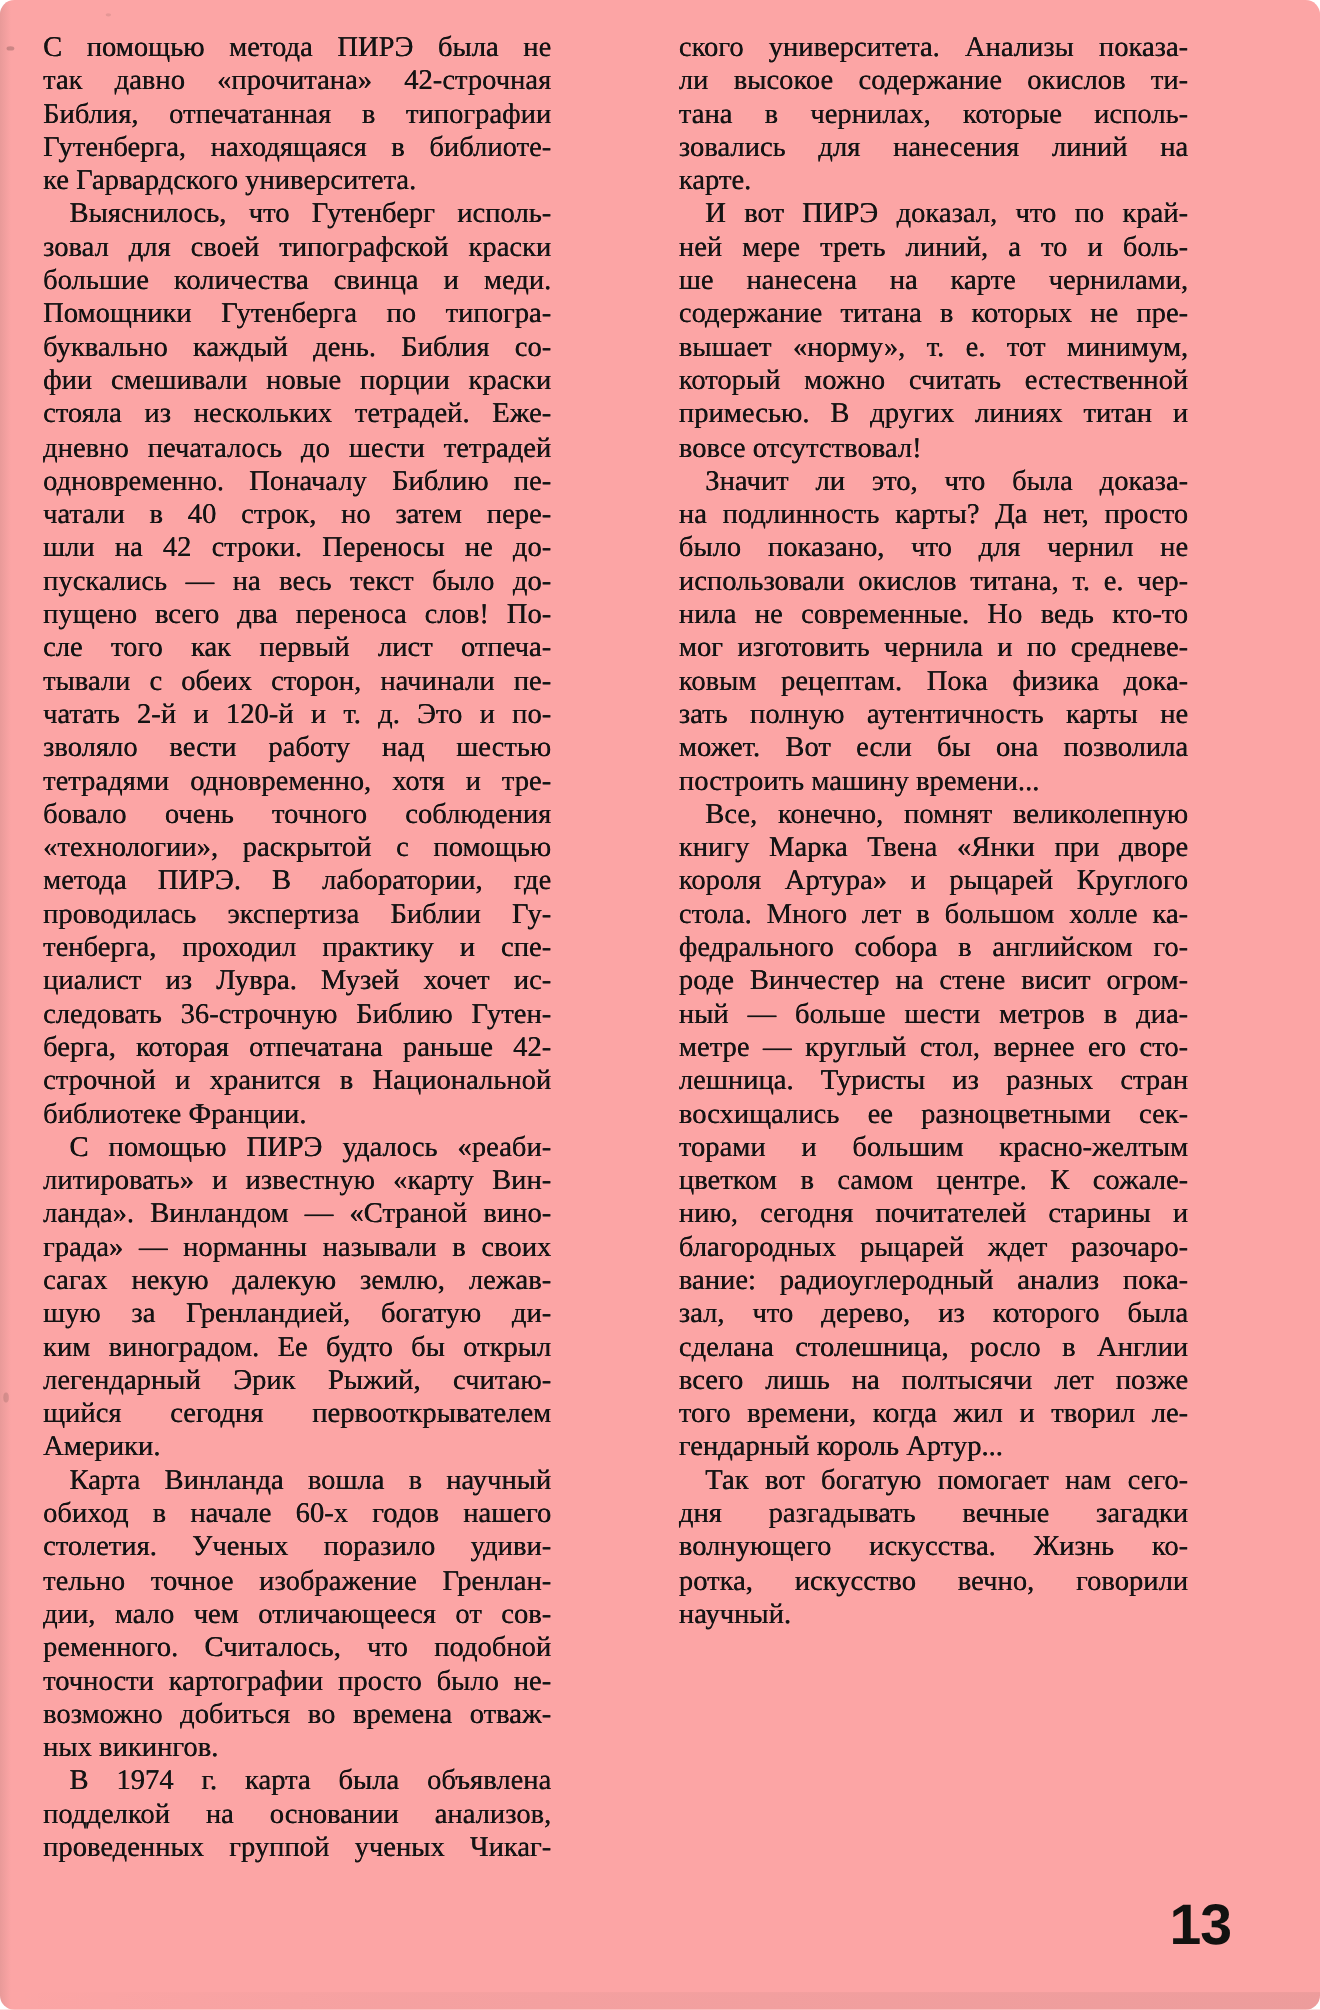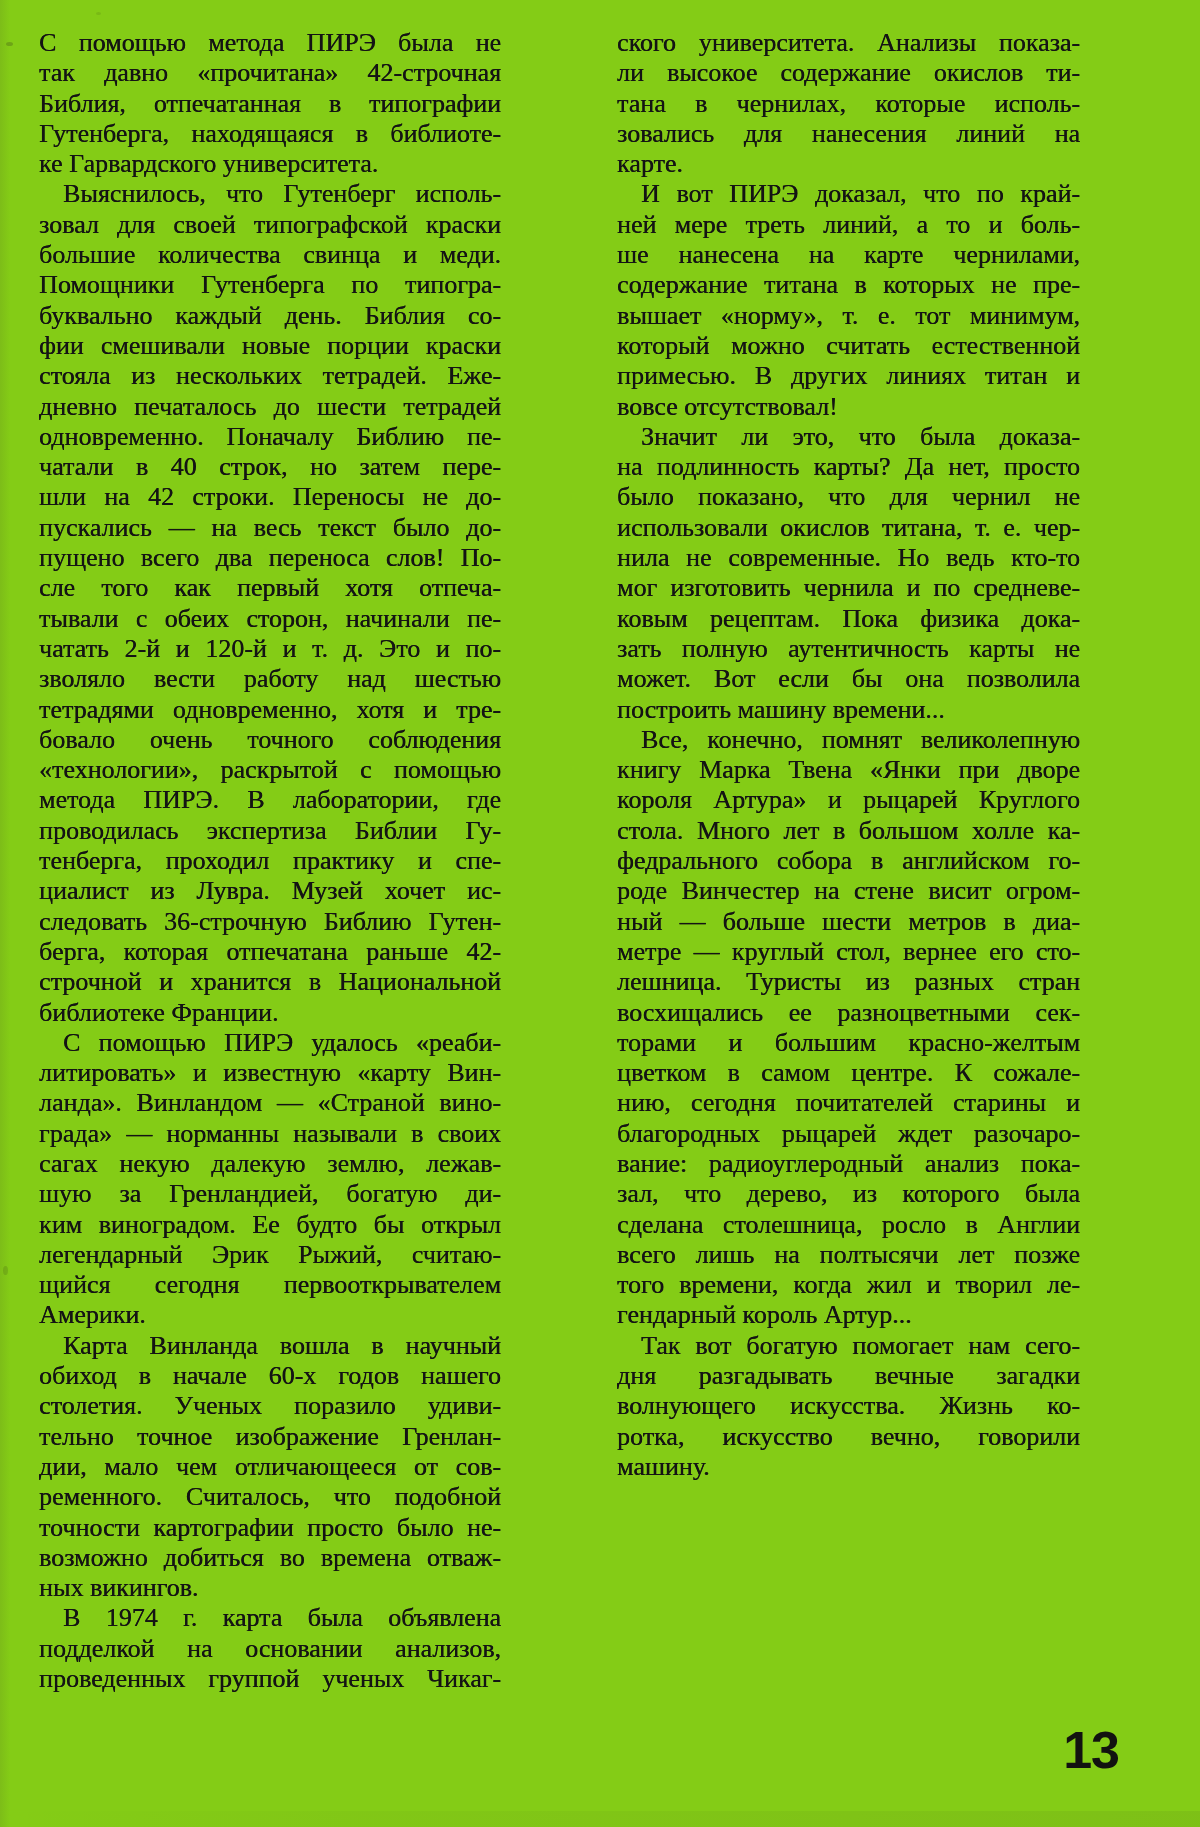--- a/index.html
+++ b/index.html
@@ -66,21 +66,21 @@
     font-size: 52px;
     line-height: 56px;
     letter-spacing: -1px;
     color: #121210;
     text-align: right;
   }
 </style>
 </head>
 <body>
 
-<div class="page" style="background: #84cc16;">
+<div class="page" style="background: #fca5a5; border-radius: 13px;">
   <div class="speck s1"></div>
   <div class="speck s2"></div>
   <div class="speck s3"></div>
 
   <div class="text-columns" style="color: rgb(20, 20, 20);">
     <div class="column left">
         <div class="paragraph">
           <div class="line">С помощью метода ПИРЭ была не</div>
           <div class="line">так давно «прочитана» 42-строчная</div>
           <div class="line">Библия, отпечатанная в типографии</div>
@@ -94,21 +94,21 @@
           <div class="line">Помощники Гутенберга по типогра-</div>
           <div class="line">буквально каждый день. Библия со-</div>
           <div class="line">фии смешивали новые порции краски</div>
           <div class="line">стояла из нескольких тетрадей. Еже-</div>
           <div class="line">дневно печаталось до шести тетрадей</div>
           <div class="line">одновременно. Поначалу Библию пе-</div>
           <div class="line">чатали в 40 строк, но затем пере-</div>
           <div class="line">шли на 42 строки. Переносы не до-</div>
           <div class="line">пускались — на весь текст было до-</div>
           <div class="line">пущено всего два переноса слов! По-</div>
-          <div class="line">сле того как первый хотя отпеча-</div>
+          <div class="line">сле того как первый лист отпеча-</div>
           <div class="line">тывали с обеих сторон, начинали пе-</div>
           <div class="line">чатать 2-й и 120-й и т. д. Это и по-</div>
           <div class="line">зволяло вести работу над шестью</div>
           <div class="line">тетрадями одновременно, хотя и тре-</div>
           <div class="line">бовало очень точного соблюдения</div>
           <div class="line">«технологии», раскрытой с помощью</div>
           <div class="line">метода ПИРЭ. В лаборатории, где</div>
           <div class="line">проводилась экспертиза Библии Гу-</div>
           <div class="line">тенберга, проходил практику и спе-</div>
           <div class="line">циалист из Лувра. Музей хочет ис-</div>
@@ -196,21 +196,21 @@
           <div class="line">сделана столешница, росло в Англии</div>
           <div class="line">всего лишь на полтысячи лет позже</div>
           <div class="line">того времени, когда жил и творил ле-</div>
           <div class="line last">гендарный король Артур...</div>
         </div>
         <div class="paragraph indent">
           <div class="line">Так вот богатую помогает нам сего-</div>
           <div class="line">дня разгадывать вечные загадки</div>
           <div class="line">волнующего искусства. Жизнь ко-</div>
           <div class="line">ротка, искусство вечно, говорили</div>
-          <div class="line last">машину.</div>
+          <div class="line last">научный.</div>
         </div>
       </div>
   </div>
 
   <div class="page-number">13</div>
 
   <div class="scan-noise"></div>
 </div>
 
 </body></html>

